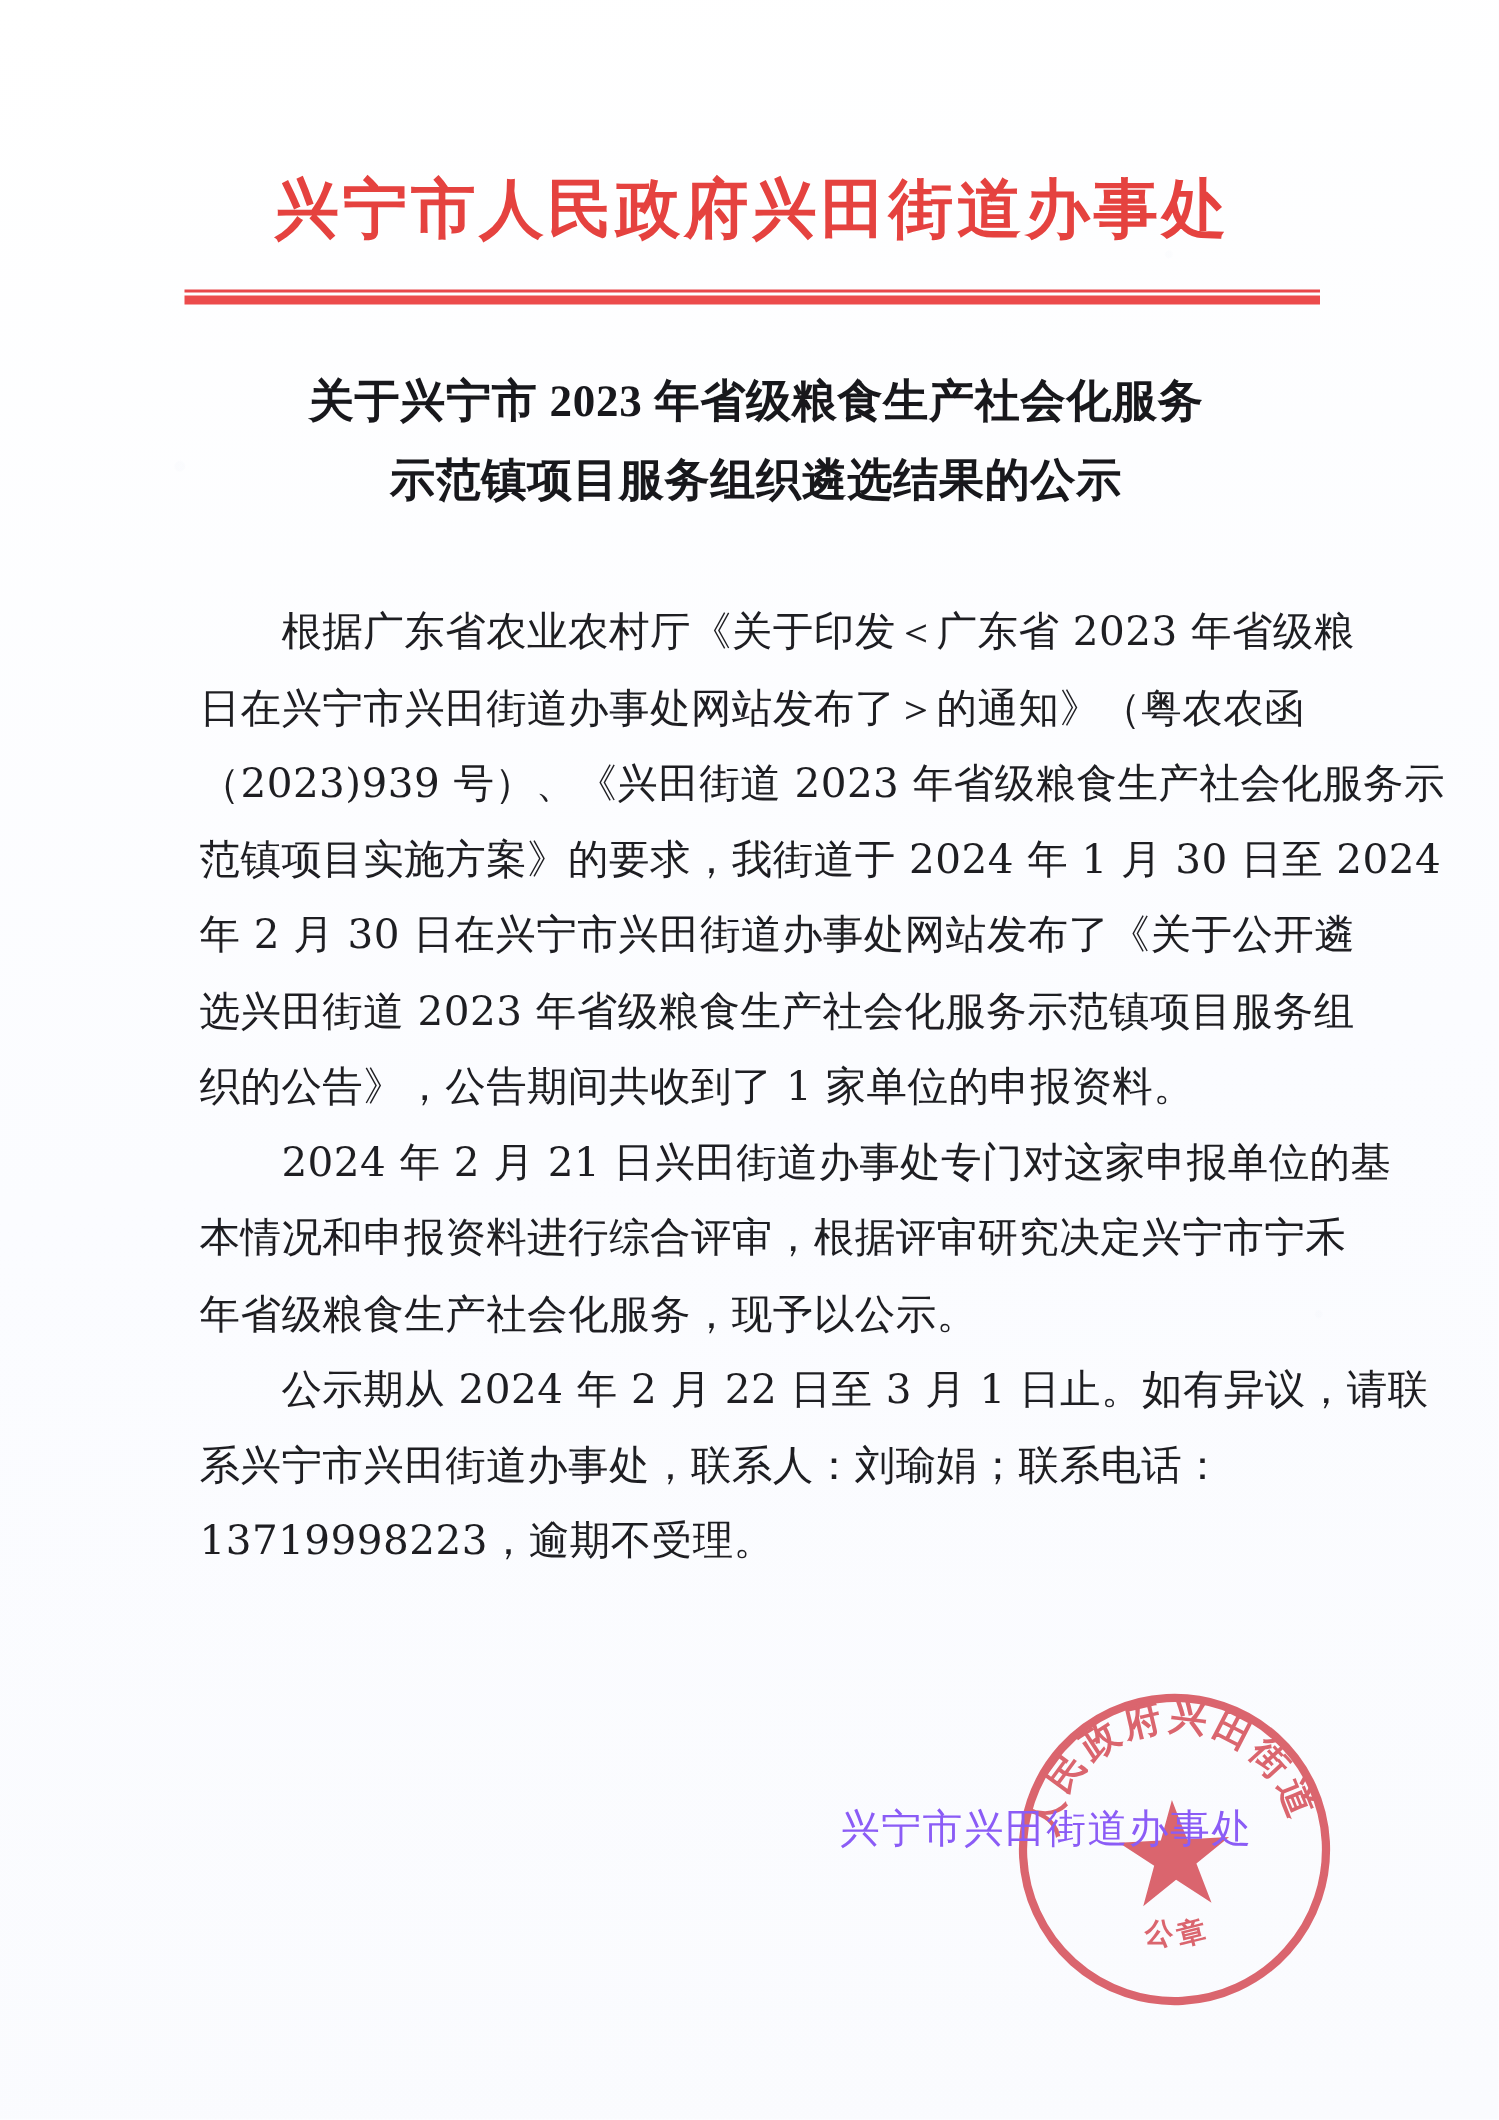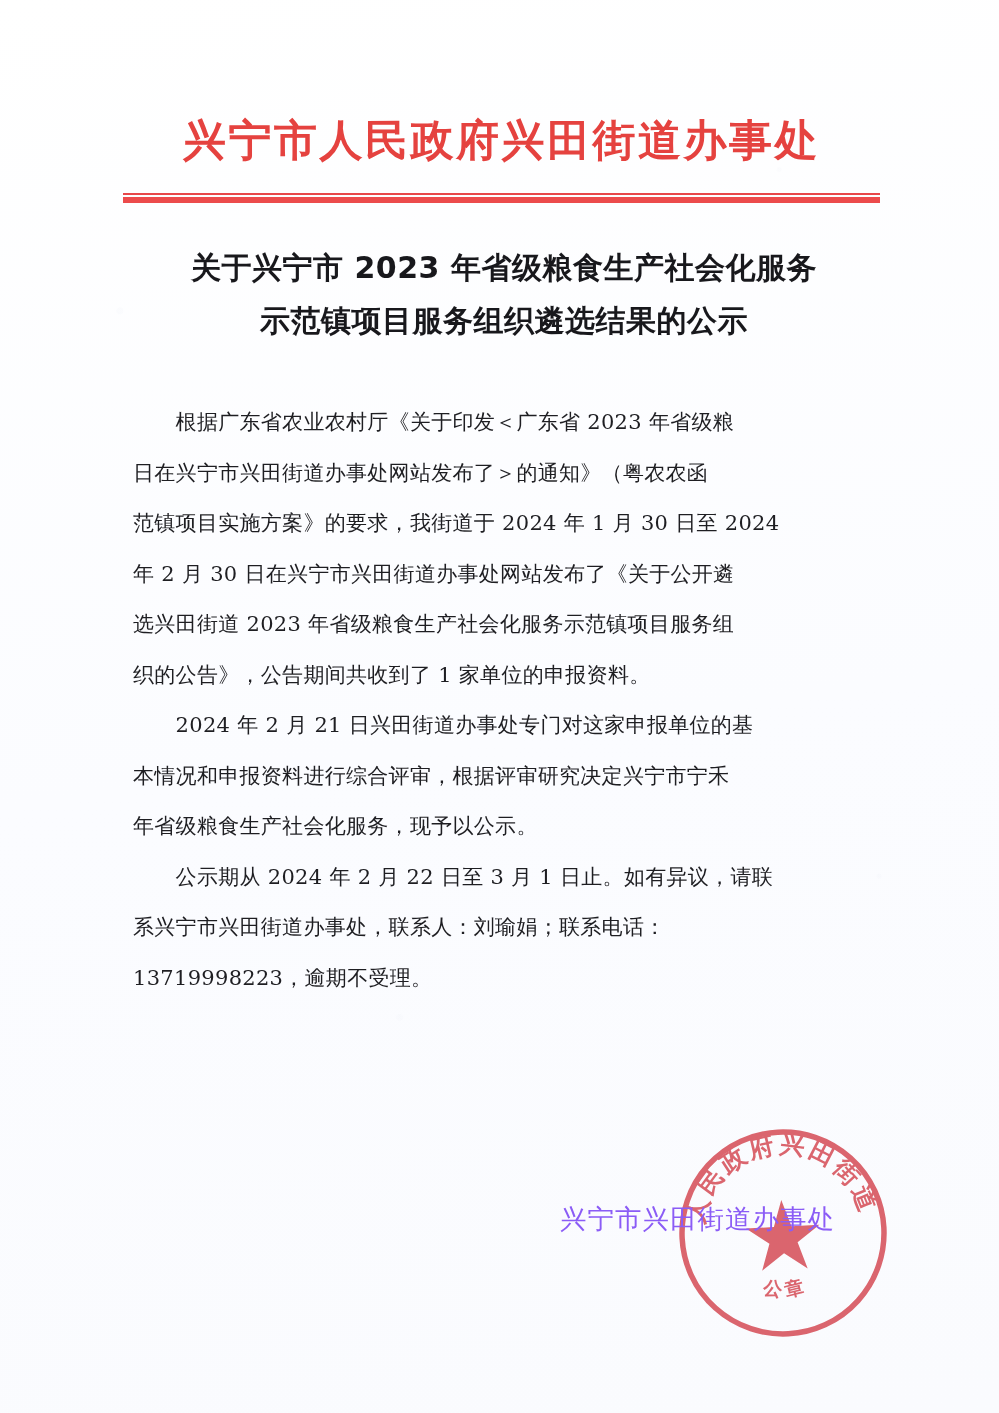--- a/index.html
+++ b/index.html
@@ -82,32 +82,32 @@
     top: 241px;
     width: 742px;
     text-align: center;
     font-family: "DejaVu Sans", "Liberation Sans", sans-serif;
     font-weight: bold;
     font-size: 30px;
     line-height: 53px;
     letter-spacing: 0.5px;
     color: #18181c;
   }
-  .doc-title .tline { display: block; white-space: nowrap; }
+  .doc-title .tline { display: block; white-space: nowrap; font-family: Liberation Serif, serif; }
 
   
   .body-block {
     position: absolute;
     left: 133px;
     top: 397px;
     width: 745px;
   }
   .para {
     font-family: "DejaVu Serif", "Liberation Serif", serif;
-    font-size: 21px;
+    font-size: 27px;
     line-height: 50.5px;
     letter-spacing: 0.3px;
     color: #1e1e22;
     margin: 0;
   }
   .para .pline {
     display: block;
     white-space: nowrap;
   }
 
@@ -161,20 +161,21 @@
   <div class="doc-title">
     <span class="tline">关于兴宁市 2023 年省级粮食生产社会化服务</span>
     <span class="tline">示范镇项目服务组织遴选结果的公示</span>
   </div>
 
   <div class="body-block">
 
     <p class="para">
       <span class="pline">　　根据广东省农业农村厅《关于印发＜广东省 2023 年省级粮</span>
       <span class="pline">日在兴宁市兴田街道办事处网站发布了＞的通知》（粤农农函</span>
+      <span class="pline">（2023)939 号）、《兴田街道 2023 年省级粮食生产社会化服务示</span>
       <span class="pline">范镇项目实施方案》的要求，我街道于 2024 年 1 月 30 日至 2024</span>
       <span class="pline">年 2 月 30 日在兴宁市兴田街道办事处网站发布了《关于公开遴</span>
       <span class="pline">选兴田街道 2023 年省级粮食生产社会化服务示范镇项目服务组</span>
       <span class="pline">织的公告》，公告期间共收到了 1 家单位的申报资料。</span>
     </p>
 
     <p class="para">
       <span class="pline">　　2024 年 2 月 21 日兴田街道办事处专门对这家申报单位的基</span>
       <span class="pline">本情况和申报资料进行综合评审，根据评审研究决定兴宁市宁禾</span>
       <span class="pline">年省级粮食生产社会化服务，现予以公示。</span>

